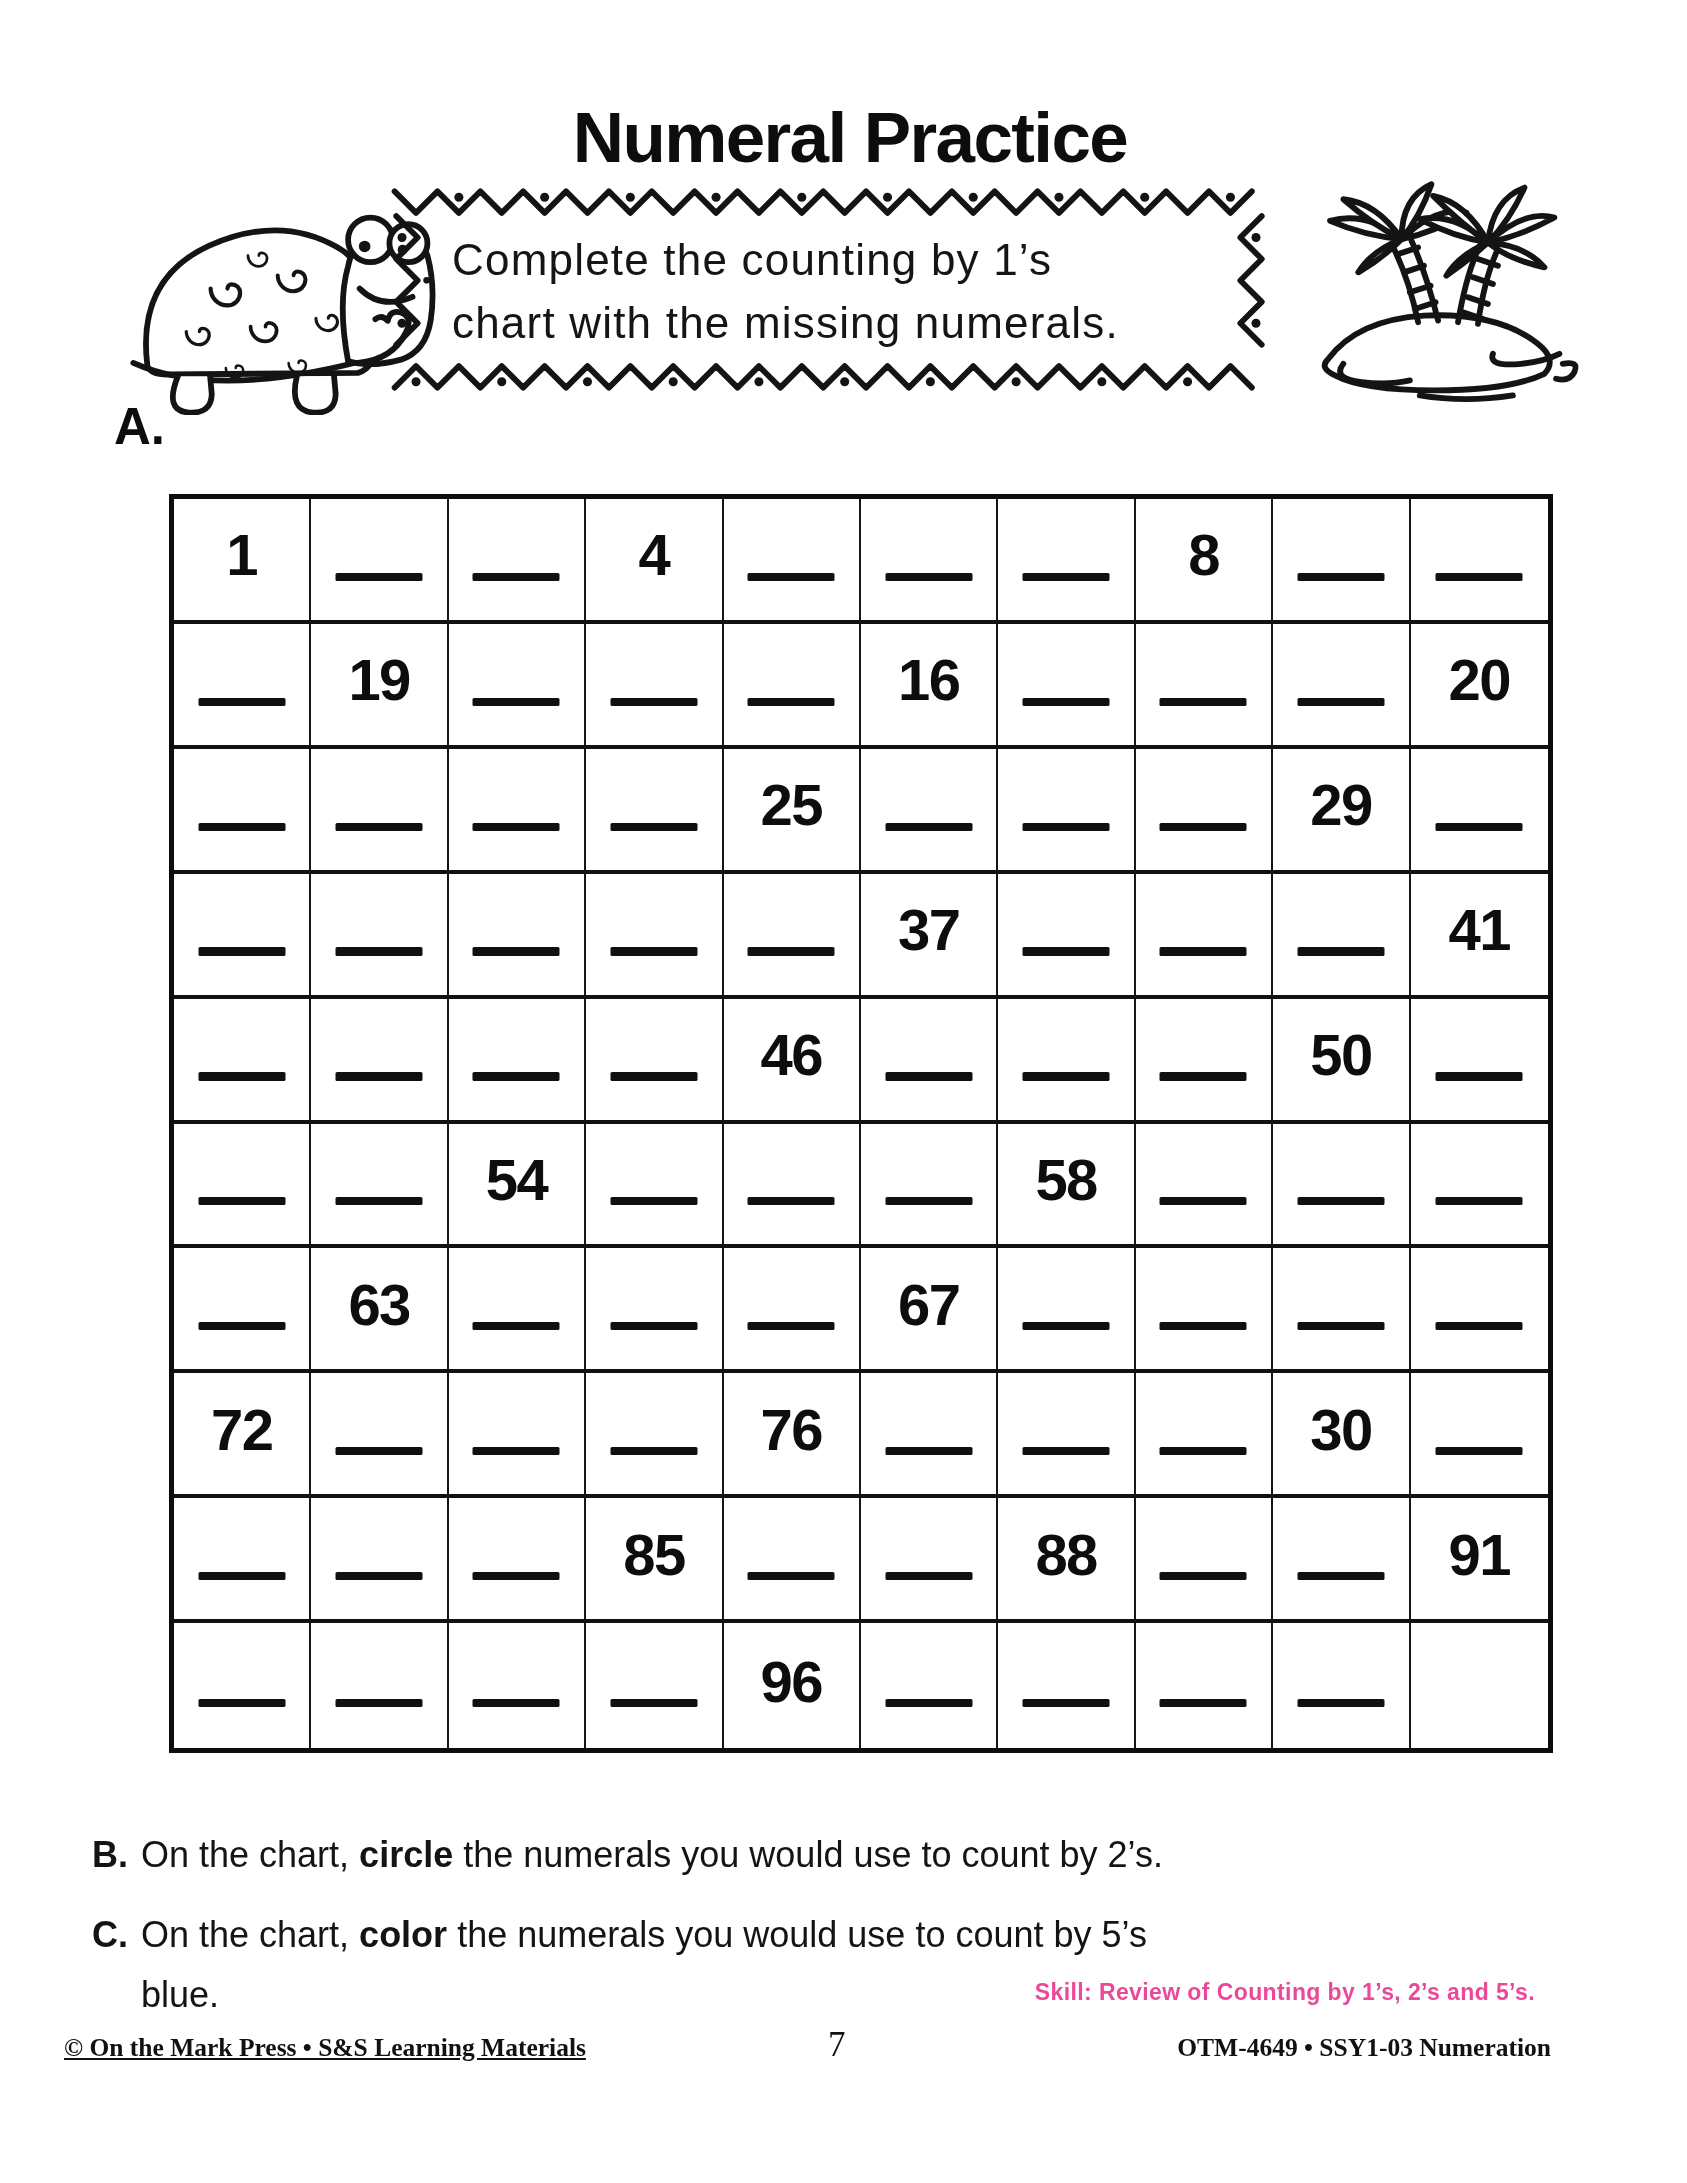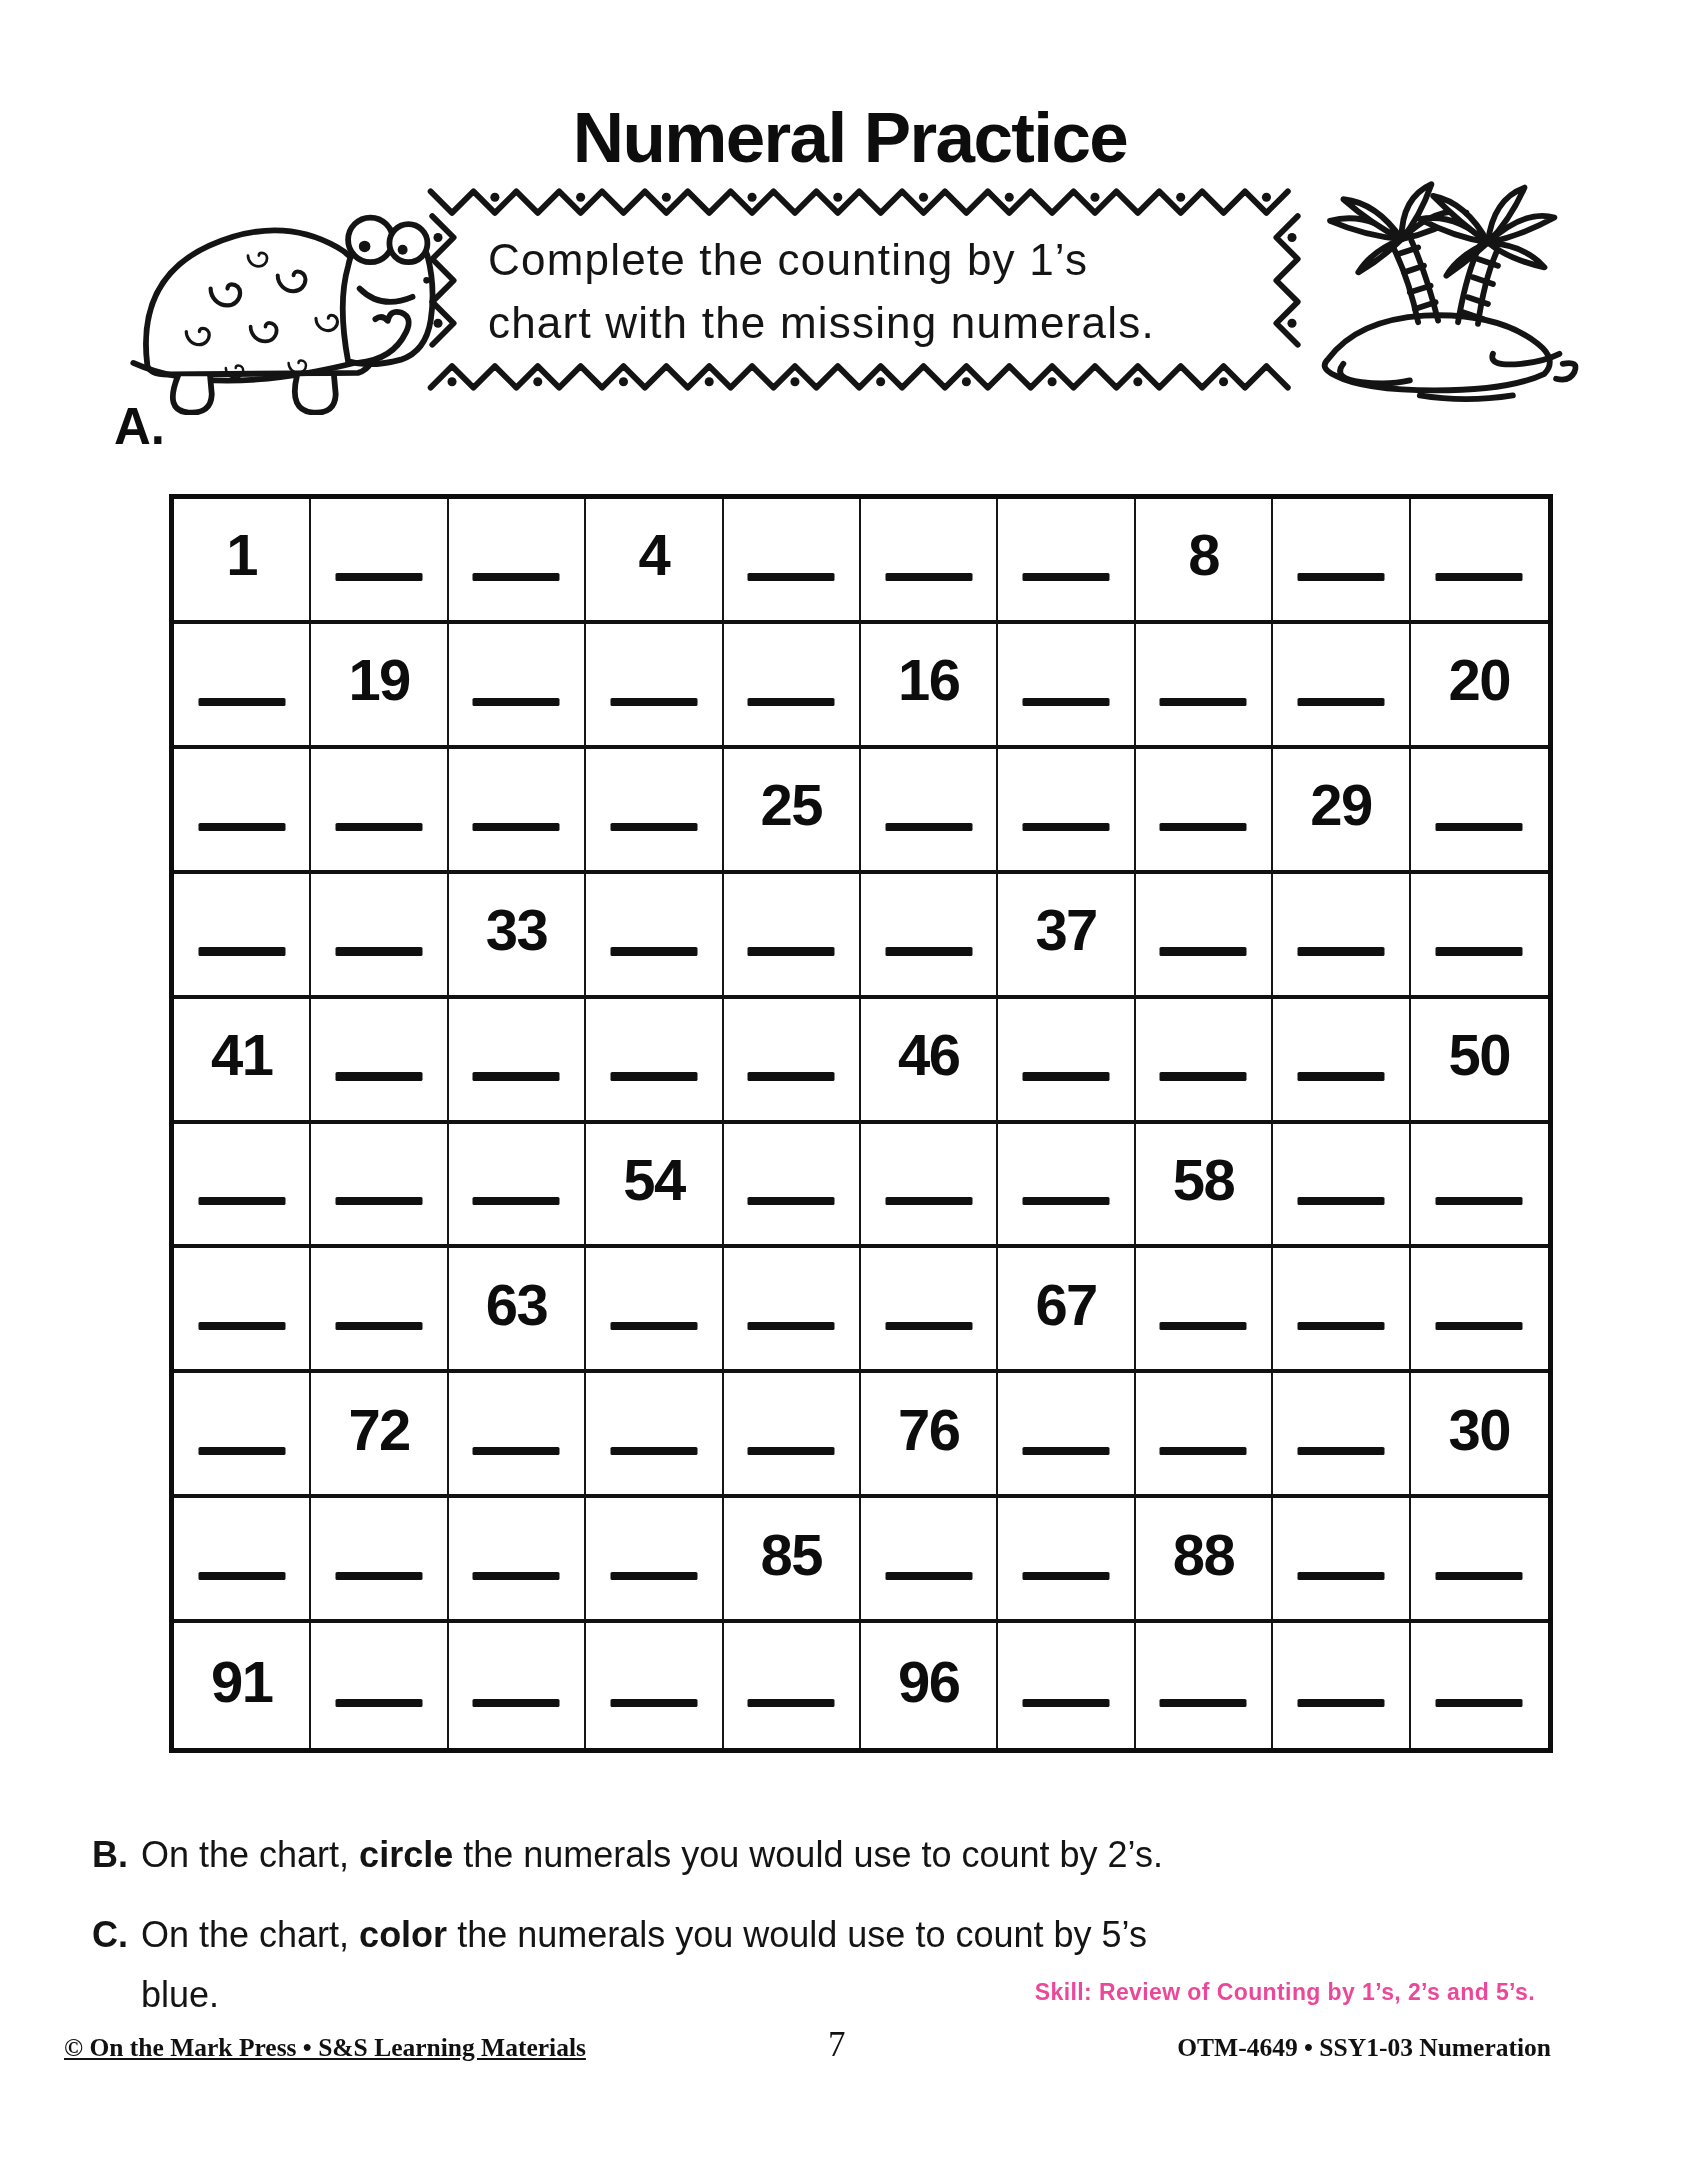--- a/index.html
+++ b/index.html
@@ -15,21 +15,21 @@
     position:absolute;top:97px;left:850px;transform:translateX(-50%);
     font-size:71px;font-weight:bold;letter-spacing:-1.6px;white-space:nowrap;
     color:#0d0d0d;margin:0;
   }
 
   
   .turtle{position:absolute;left:85px;top:163px;width:356px;height:252px;}
   .palms{position:absolute;left:1295px;top:166px;width:287px;height:241px;}
 
   
-  .banner{position:absolute;left:424px;top:183px;width:882px;height:213px;}
+  .banner{position:absolute;left:388px;top:183px;width:882px;height:213px;}
   .banner-border{position:absolute;inset:0;width:100%;height:100%;}
   .banner-text{
     position:absolute;inset:0;display:flex;flex-direction:column;justify-content:center;
     padding:11.5px 33px 8.2px 64px;box-sizing:border-box;
     font-size:44px;letter-spacing:1.2px;line-height:63px;color:#151515;
   }
   .banner-text div{white-space:nowrap;}
 
   
   .section-label{
@@ -274,23 +274,20 @@
       <div class="cell">
         <div class="blank-line"></div>
       </div>
       <div class="cell">
         <div class="blank-line"></div>
       </div>
       <div class="cell">
         <div class="blank-line"></div>
       </div>
       <div class="cell">
-        <span class="num">33</span>
-      </div>
-      <div class="cell">
         <div class="blank-line"></div>
       </div>
       <div class="cell">
         <div class="blank-line"></div>
       </div>
       <div class="cell">
         <div class="blank-line"></div>
       </div>
       <div class="cell">
         <span class="num">37</span>

